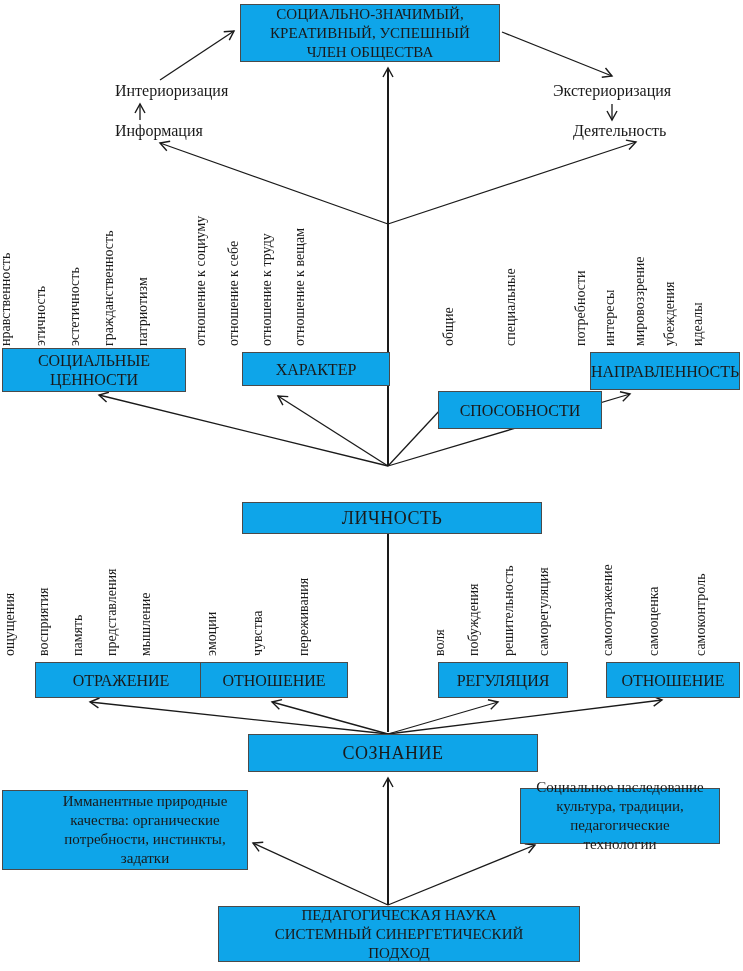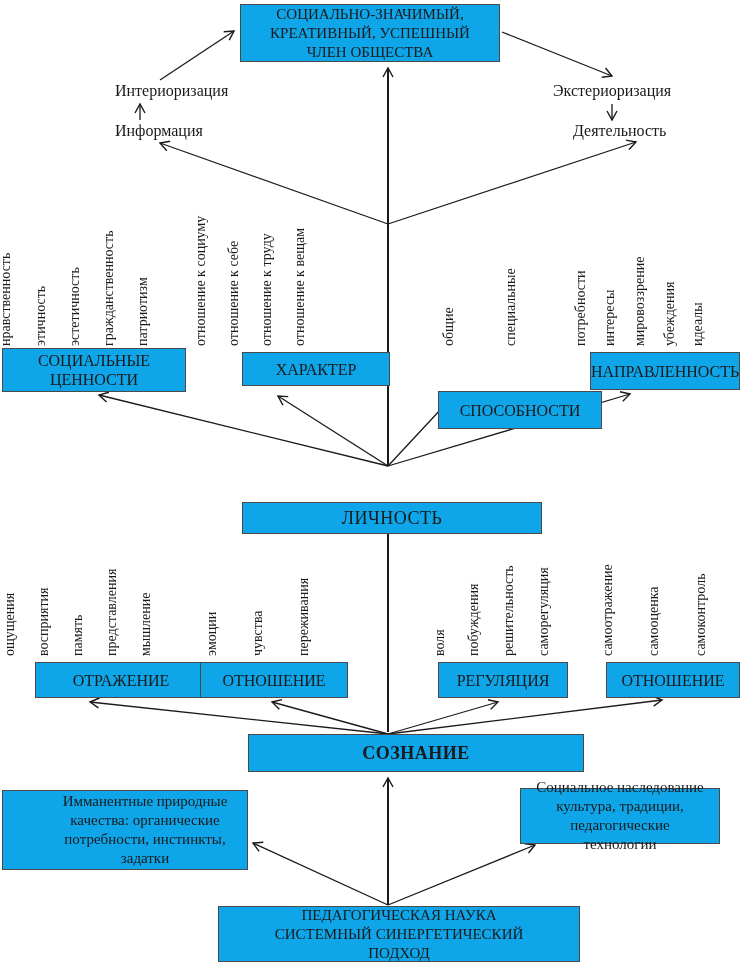--- a/index.html
+++ b/index.html
@@ -109,21 +109,21 @@
 
   <div class="vlab" style="left:617px;top:638px;">самоотражение</div>
   <div class="vlab" style="left:663px;top:638px;">самооценка</div>
   <div class="vlab" style="left:710px;top:638px;">самоконтроль</div>
 
   <div class="box cat" style="left:2px;top:662px;width:172px;height:36px;margin-left:33px;">ОТРАЖЕНИЕ</div>
   <div class="box cat" style="left:200px;top:662px;width:148px;height:36px;">ОТНОШЕНИЕ</div>
   <div class="box cat" style="left:438px;top:662px;width:130px;height:36px;">РЕГУЛЯЦИЯ</div>
   <div class="box cat" style="left:606px;top:662px;width:134px;height:36px;">ОТНОШЕНИЕ</div>
 
-  <div class="box big" style="left:248px;top:734px;width:336px;height:38px;font-weight:bold;">СОЗНАНИЕ</div>
+  <div class="box big" style="left:248px;top:734px;width:290px;height:38px;">СОЗНАНИЕ</div>
 
   <div class="box multi" style="left:2px;top:790px;width:246px;height:80px;padding-left:40px;">Имманентные природные
 качества: органические
 потребности, инстинкты,
 задатки</div>
   <div class="box multi" style="left:520px;top:788px;width:200px;height:56px;">Социальное наследование
 культура, традиции,
 педагогические
 технологии</div>
 

